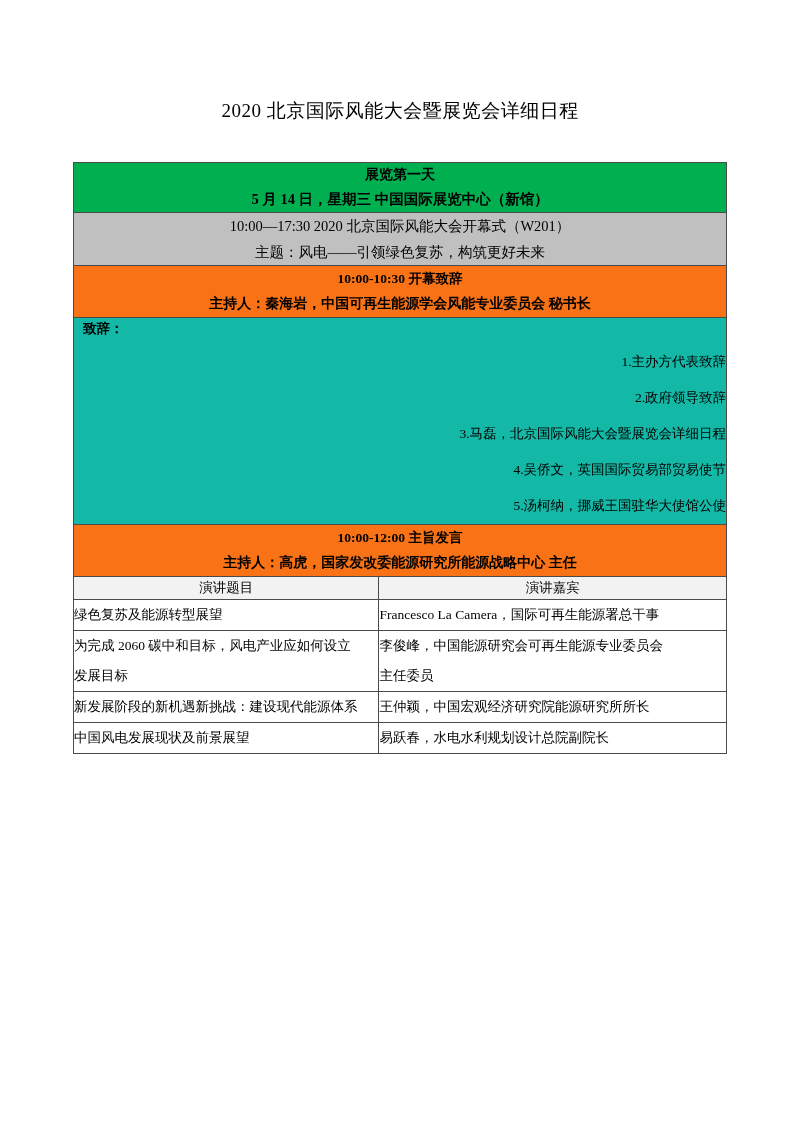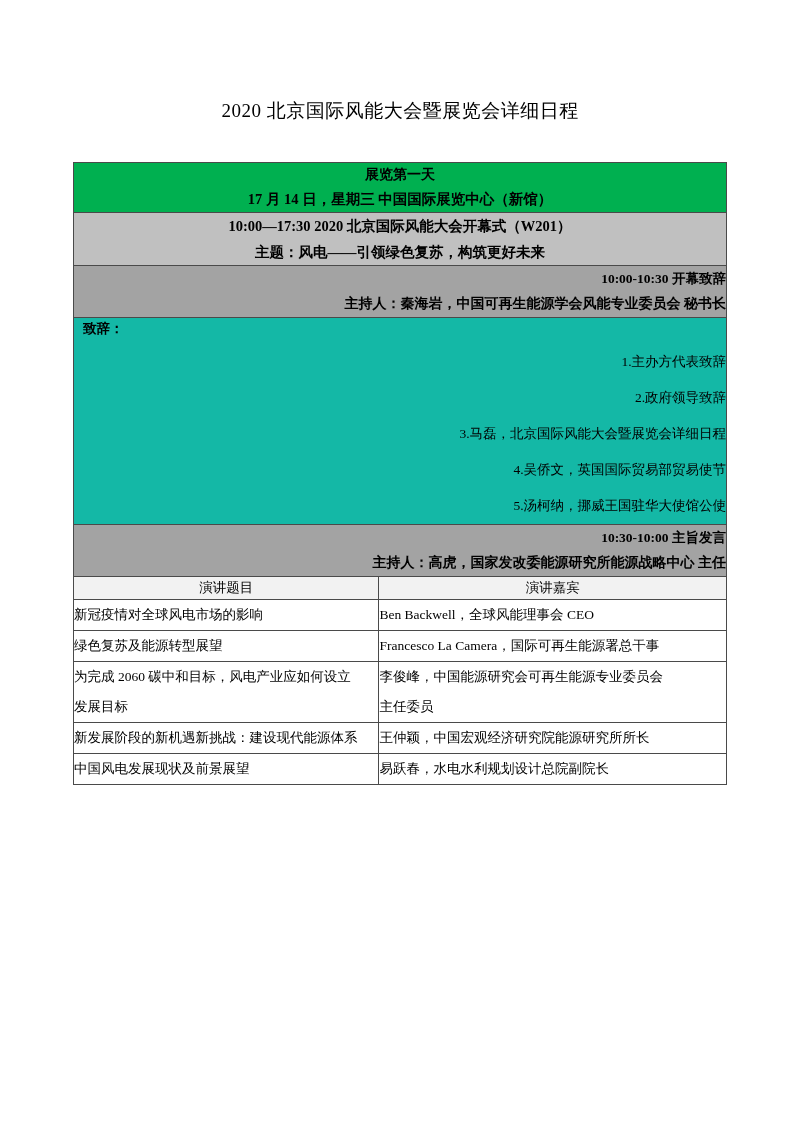--- a/index.html
+++ b/index.html
@@ -60,25 +60,24 @@
     font-weight: bold;
   }
   .band-gray {
     background: #c0c0c0;
     color: #000000;
   }
   .band-gray .line1,
   .band-gray .line2 {
     font-size: 14.5px;
     line-height: 26px;
-    font-weight: 700;
+    font-weight: 400;
   }
   .band-light {
-    background: #a3a3a3;
-    text-align: right;
+    background: #f97316;
   }
   .band-light .line1 {
     font-size: 13.5px;
     line-height: 25px;
     font-weight: bold;
   }
   .band-light .line2 {
     font-size: 14px;
     line-height: 26px;
     font-weight: bold;
@@ -138,21 +137,21 @@
   <table class="schedule-table">
     <colgroup>
       <col class="col-title">
       <col class="col-guest">
     </colgroup>
     <tbody>
 
       <tr>
         <td class="band band-green" colspan="2">
           <div class="line1">展览第一天</div>
-          <div class="line2">17 月 14 日，星期三  中国国际展览中心（新馆）</div>
+          <div class="line2">5 月 14 日，星期三  中国国际展览中心（新馆）</div>
         </td>
       </tr>
 
       <tr>
         <td class="band band-gray" colspan="2">
           <div class="line1">10:00—17:30    2020 北京国际风能大会开幕式（W201）</div>
           <div class="line2">主题：风电——引领绿色复苏，构筑更好未来</div>
         </td>
       </tr>
 
@@ -171,38 +170,30 @@
             <li><span class="speech-num">2.</span><span>政府领导致辞</span></li>
             <li><span class="speech-num">3.</span><span>马磊，北京国际风能大会暨展览会详细日程</span></li>
             <li><span class="speech-num">4.</span><span>吴侨文，英国国际贸易部贸易使节</span></li>
             <li><span class="speech-num">5.</span><span>汤柯纳，挪威王国驻华大使馆公使</span></li>
           </ol>
         </td>
       </tr>
 
       <tr>
         <td class="band band-light" colspan="2">
-          <div class="line1">10:30-10:00    主旨发言</div>
+          <div class="line1">10:00-12:00    主旨发言</div>
           <div class="line2">主持人：高虎，国家发改委能源研究所能源战略中心  主任</div>
         </td>
       </tr>
 
       <tr>
         <td class="col-head">演讲题目</td>
         <td class="col-head">演讲嘉宾</td>
       </tr>
 
-      <tr>
-        <td class="cell-body">
-          <span class="sub">新冠疫情对全球风电市场的影响</span>
-        </td>
-        <td class="cell-body">
-          <span class="sub">Ben Backwell，全球风能理事会 CEO</span>
-        </td>
-      </tr>
 
       <tr>
         <td class="cell-body">
           <span class="sub">绿色复苏及能源转型展望</span>
         </td>
         <td class="cell-body">
           <span class="sub">Francesco La Camera，国际可再生能源署总干事</span>
         </td>
       </tr>
 

